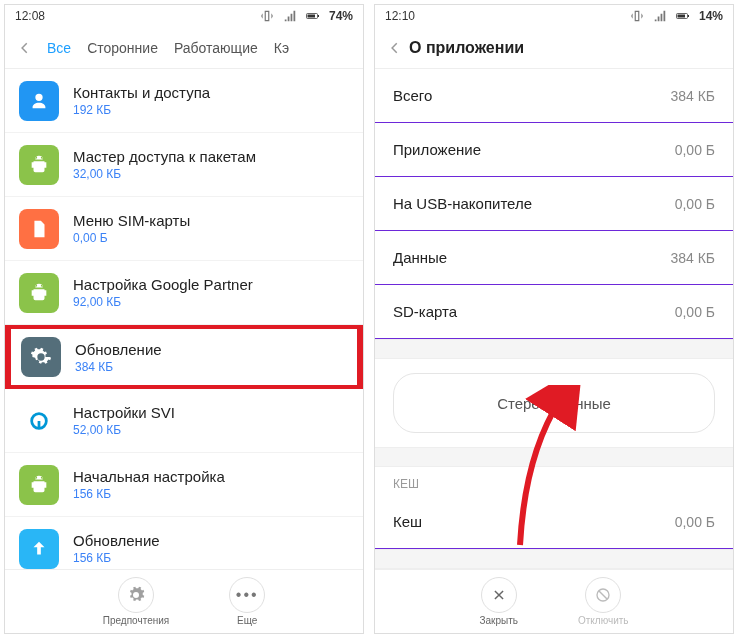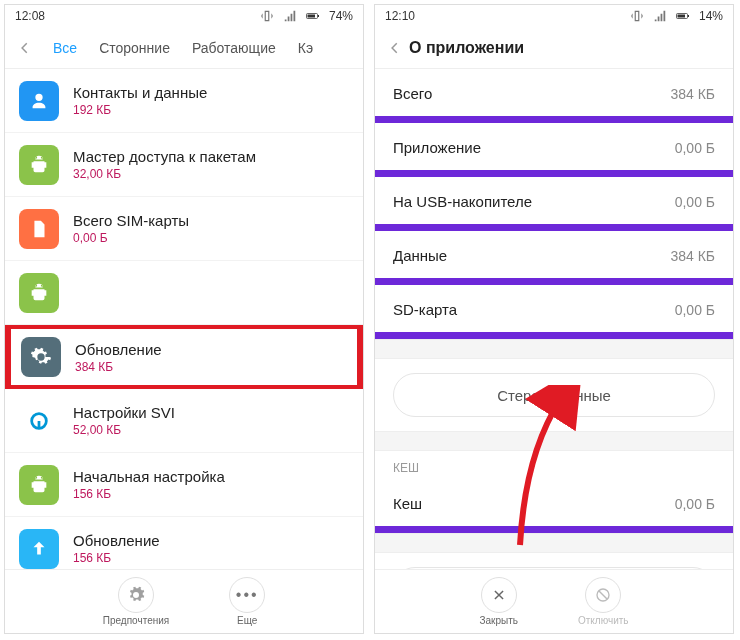--- a/index.html
+++ b/index.html
@@ -24,29 +24,29 @@
   }
   .statusbar {
     height: 22px;
     display: flex;
     align-items: center;
     justify-content: space-between;
     padding: 0 10px;
     font-size: 12px;
     color: #333;
   }
-  .status-right { display: flex; align-items: center; gap: 9px; }
+  .status-right { display: flex; align-items: center; gap: 9px; font-weight: bold; }
   .status-right svg { width: 14px; height: 14px; }
   .tabs {
     height: 42px;
     display: flex;
     align-items: center;
     padding: 0 6px;
     border-bottom: 1px solid #eee;
-    gap: 6px;
+    gap: 0;
   }
   .back-chevron { width: 28px; display:flex; align-items:center; justify-content:center; color:#888;}
   .tab { font-size: 14px; color: #555; padding: 0 8px; white-space: nowrap; }
   .tab.active { color: #1d9fff; }
   .header2 {
     height: 42px;
     display: flex;
     align-items: center;
     padding: 0 6px;
     border-bottom: 1px solid #eee;
@@ -63,30 +63,30 @@
   }
   .row.highlight { border: 4px solid #e01b24; border-left-width:6px; border-right-width:6px; padding: 6px 10px; }
   .icon-box {
     width: 40px; height: 40px; border-radius: 8px;
     display: flex; align-items: center; justify-content: center;
     margin-right: 14px; flex-shrink: 0;
   }
   .icon-box svg { width: 22px; height: 22px; fill: #fff; }
   .row-text { display: flex; flex-direction: column; }
   .row-title { font-size: 15px; color: #222; }
-  .row-sub { font-size: 12px; color: #be185d; margin-top: 2px; }
+  .row-sub { font-size: 12px; color: #3b82f6; margin-top: 2px; }
   .detail-row {
-    display:flex; justify-content:space-between; align-items:flex-end;
-    padding: 14px 18px; border-bottom:7px solid #6d28d9; min-height: 54px;
+    display:flex; justify-content:space-between; align-items:center;
+    padding: 14px 18px; border-bottom:1px solid #6d28d9; min-height: 54px;
   }
   .detail-label { font-size: 15px; color: #222; }
   .detail-val { font-size: 14px; color: #888; }
   .section-gap { height: 20px; background: #f5f5f5; border-bottom:1px solid #eee; border-top:1px solid #eee; }
   .pill-btn {
-    margin: 14px 18px; height: 44px; border-radius: 22px;
+    margin: 14px 18px; height: 60px; border-radius: 22px;
     border: 1px solid #e5e5e5; display:flex; align-items:center; justify-content:center;
     font-size: 15px; color: #555; background:#fff;
   }
   .pill-btn.disabled { color: #ccc; }
   .section-title { font-size: 12px; color:#9a9a9a; padding: 10px 18px 4px; }
   .bottombar {
     position: absolute; bottom: 0; left: 0; right: 0;
     height: 64px; background: #fff; border-top: 1px solid #eee;
     display:flex; justify-content:center; align-items:center; gap: 60px;
   }
@@ -133,21 +133,21 @@
     <span class="tab">Кэ</span>
   </div>
   <div class="list" id="app-list">
       <div class="row">
         <div class="icon-box" style="background:#2196f3">
           <svg viewBox="0 0 24 24">
             <path fill="#fff" d="M12 12a4 4 0 100-8 4 4 0 000 8zm0 2c-4 0-7 2-7 5v1h14v-1c0-3-3-5-7-5z"></path>
           </svg>
         </div>
     <div class="row-text">
-      <span class="row-title">Контакты и данные</span>
+      <span class="row-title">Контакты и доступа</span>
       <span class="row-sub">192 КБ</span>
     </div>
       </div>
       <div class="row">
         <div class="icon-box" style="background:#8bc34a">
           <svg viewBox="0 0 24 24">
             <path fill="#fff" d="M6 8h12v10a2 2 0 01-2 2H8a2 2 0 01-2-2V8zm2-2a4 4 0 018 0H8zm-4 3h2v6H4zm14 0h2v6h-2zM9 5a1 1 0 100-2 1 1 0 000 2zm6 0a1 1 0 100-2 1 1 0 000 2z"></path>
           </svg>
         </div>
     <div class="row-text">
@@ -155,30 +155,34 @@
       <span class="row-sub">32,00 КБ</span>
     </div>
       </div>
       <div class="row">
         <div class="icon-box" style="background:#ff7043">
           <svg viewBox="0 0 24 24">
             <path fill="#fff" d="M7 3h7l4 4v14H7V3zm3 10h4v5h-4z"></path>
           </svg>
         </div>
     <div class="row-text">
-      <span class="row-title">Всего SIM-карты</span>
+      <span class="row-title">Меню SIM-карты</span>
       <span class="row-sub">0,00 Б</span>
     </div>
       </div>
       <div class="row">
         <div class="icon-box" style="background:#8bc34a">
           <svg viewBox="0 0 24 24">
             <path fill="#fff" d="M6 8h12v10a2 2 0 01-2 2H8a2 2 0 01-2-2V8zm2-2a4 4 0 018 0H8zm-4 3h2v6H4zm14 0h2v6h-2zM9 5a1 1 0 100-2 1 1 0 000 2zm6 0a1 1 0 100-2 1 1 0 000 2z"></path>
           </svg>
         </div>
+    <div class="row-text">
+      <span class="row-title">Настройка Google Partner</span>
+      <span class="row-sub">92,00 КБ</span>
+    </div>
       </div>
       <div class="row highlight">
         <div class="icon-box" style="background:#546e7a">
           <svg viewBox="0 0 24 24">
             <path fill="#fff" d="M12 8a4 4 0 100 8 4 4 0 000-8zm9.4 4l1.6.9-1 2.6-1.8-.7a8 8 0 01-1.8 1.8l.7 1.8-2.6 1-.9-1.6h-2.6l-.9 1.6-2.6-1 .7-1.8a8 8 0 01-1.8-1.8l-1.8.7-1-2.6L2.6 12v-2.6L1 8.5l1-2.6 1.8.7A8 8 0 015.6 4.8L4.9 3l2.6-1 .9 1.6h2.6L12 2l2.6 1-.7 1.8a8 8 0 011.8 1.8l1.8-.7 1 2.6-1.6.9V12z"></path>
           </svg>
         </div>
     <div class="row-text">
       <span class="row-title">Обновление</span>
       <span class="row-sub">384 КБ</span>

